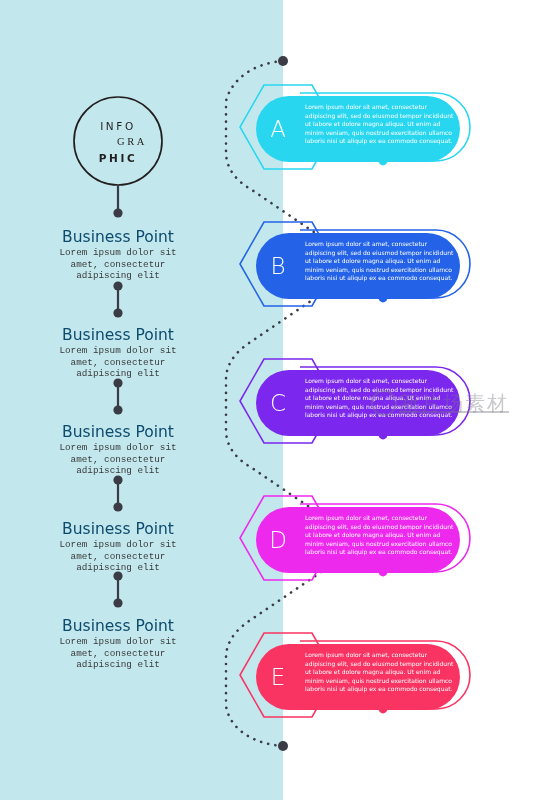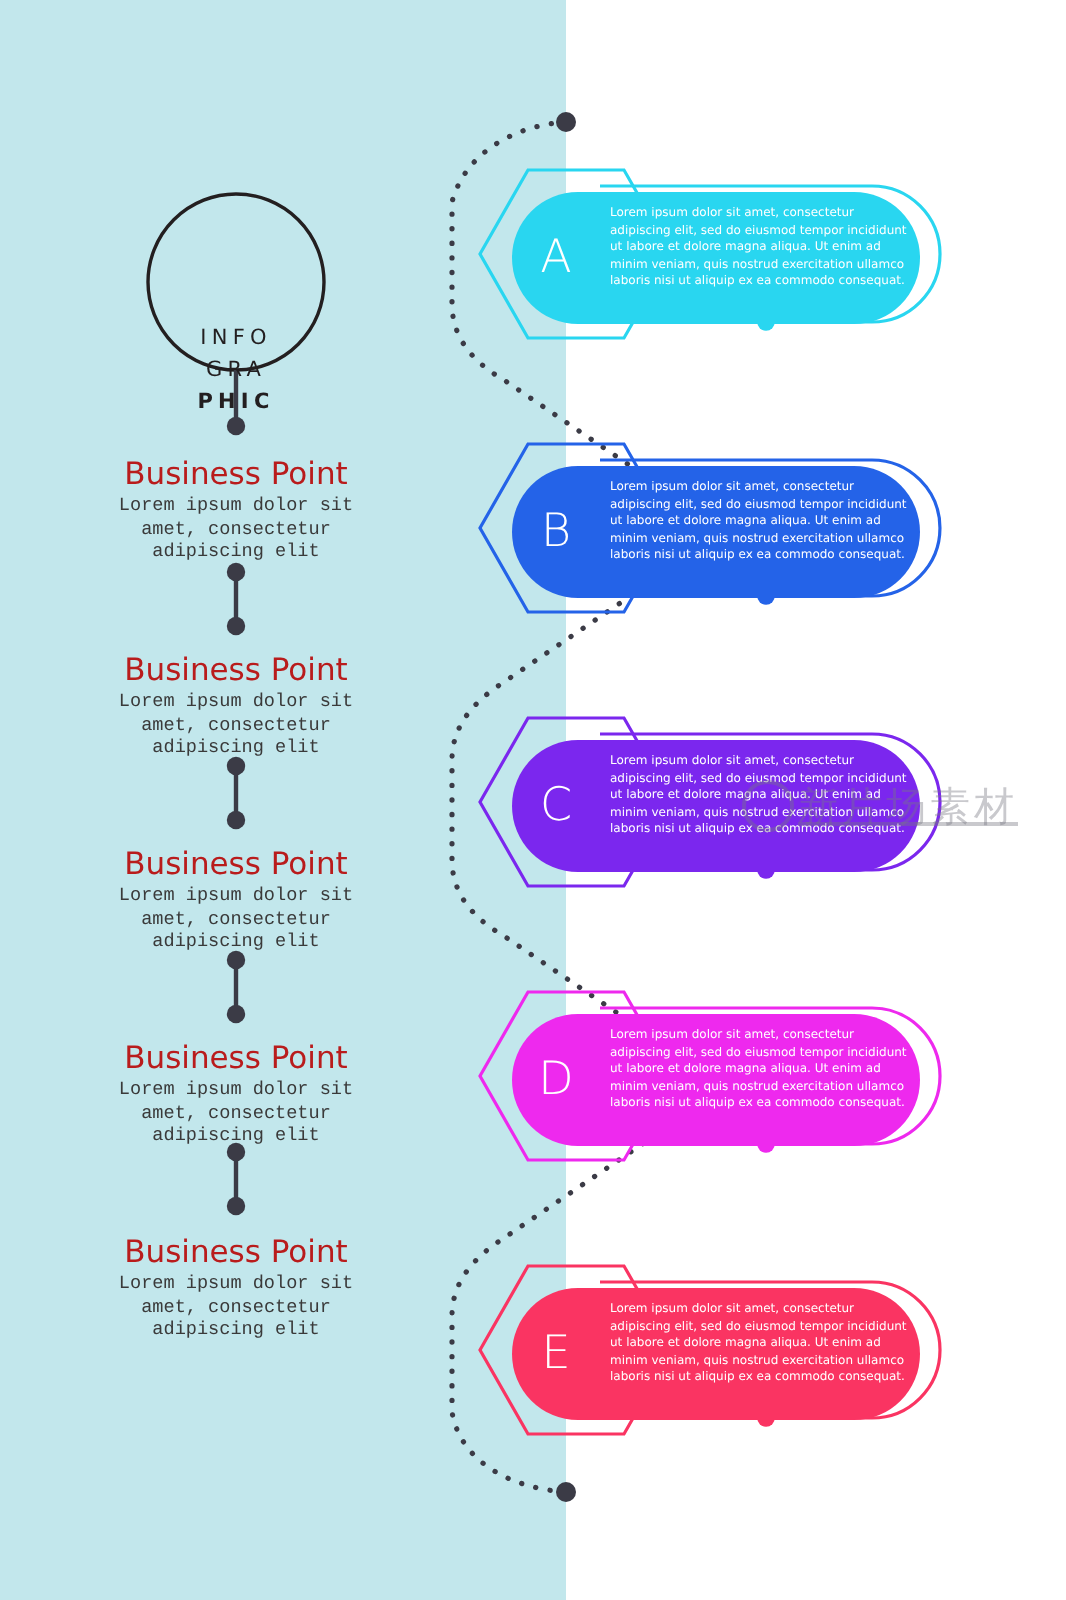--- a/index.html
+++ b/index.html
@@ -11,32 +11,31 @@
     position:relative;
   }
   #stage{position:absolute;inset:0;width:533px;height:800px;}
   #bg-left{position:absolute;left:0;top:0;width:283px;height:800px;background:#c2e7ec;}
   #bg-right{position:absolute;left:283px;top:0;width:250px;height:800px;background:#ffffff;}
   svg.layer{position:absolute;left:0;top:0;width:533px;height:800px;overflow:visible;}
   .htxt{
     position:absolute;text-align:center;color:#2b2b2b;
   }
   .bp-title{
-    font-size:15.5px;color:#b91c1c;white-space:nowrap;
+    font-size:15.5px;color:#0c4a6e;white-space:nowrap;
     font-family:"DejaVu Sans", sans-serif;
   }
   .bp-sub{
     font-size:9.3px;line-height:11.6px;color:#3a3a3a;
     font-family:Liberation Mono, monospace;
   }
   .logo-line{
     position:absolute;text-align:center;letter-spacing:2.6px;
     font-size:10.5px;color:#231f20;width:120px;
     font-family:"DejaVu Sans", sans-serif;
-    margin-top:43px;
   }
   .letter{
     position:absolute;color:#ffffff;font-size:23px;font-weight:300;
     font-family:"DejaVu Sans", sans-serif;text-align:center;width:40px;
   }
   .body-copy{
     position:absolute;color:#ffffff;font-size:6.0px;line-height:8.6px;
     font-family:"DejaVu Sans", sans-serif;width:150px;
   }
   .wm{
@@ -131,21 +130,21 @@
       <circle cx="118" cy="383" r="4.6"></circle>
         <circle cx="118" cy="410" r="4.6"></circle>
       <circle cx="118" cy="480" r="4.6"></circle>
         <circle cx="118" cy="507" r="4.6"></circle>
       <circle cx="118" cy="576" r="4.6"></circle>
         <circle cx="118" cy="603" r="4.6"></circle>
     </g>
   </svg>
 
   <div class="logo-line" style="left:58px;top:120px;">INFO</div>
-  <div class="logo-line" style="left:58px;top:136px;">GRA</div>
+  <div class="logo-line" style="left:72px;top:136px;font-family:Liberation Serif, serif;">GRA</div>
   <div class="logo-line" style="left:58px;top:152px;font-weight:bold;">PHIC</div>
 
   <div class="htxt bp-title" style="left:48px;top:228px;width:140px;">Business Point</div>
   <div class="htxt bp-sub" style="left:48px;top:247px;width:140px;">Lorem ipsum dolor sit amet, consectetur adipiscing elit</div>
 
   <div class="htxt bp-title" style="left:48px;top:326px;width:140px;">Business Point</div>
   <div class="htxt bp-sub" style="left:48px;top:345px;width:140px;">Lorem ipsum dolor sit amet, consectetur adipiscing elit</div>
 
   <div class="htxt bp-title" style="left:48px;top:423px;width:140px;">Business Point</div>
   <div class="htxt bp-sub" style="left:48px;top:442px;width:140px;">Lorem ipsum dolor sit amet, consectetur adipiscing elit</div>

